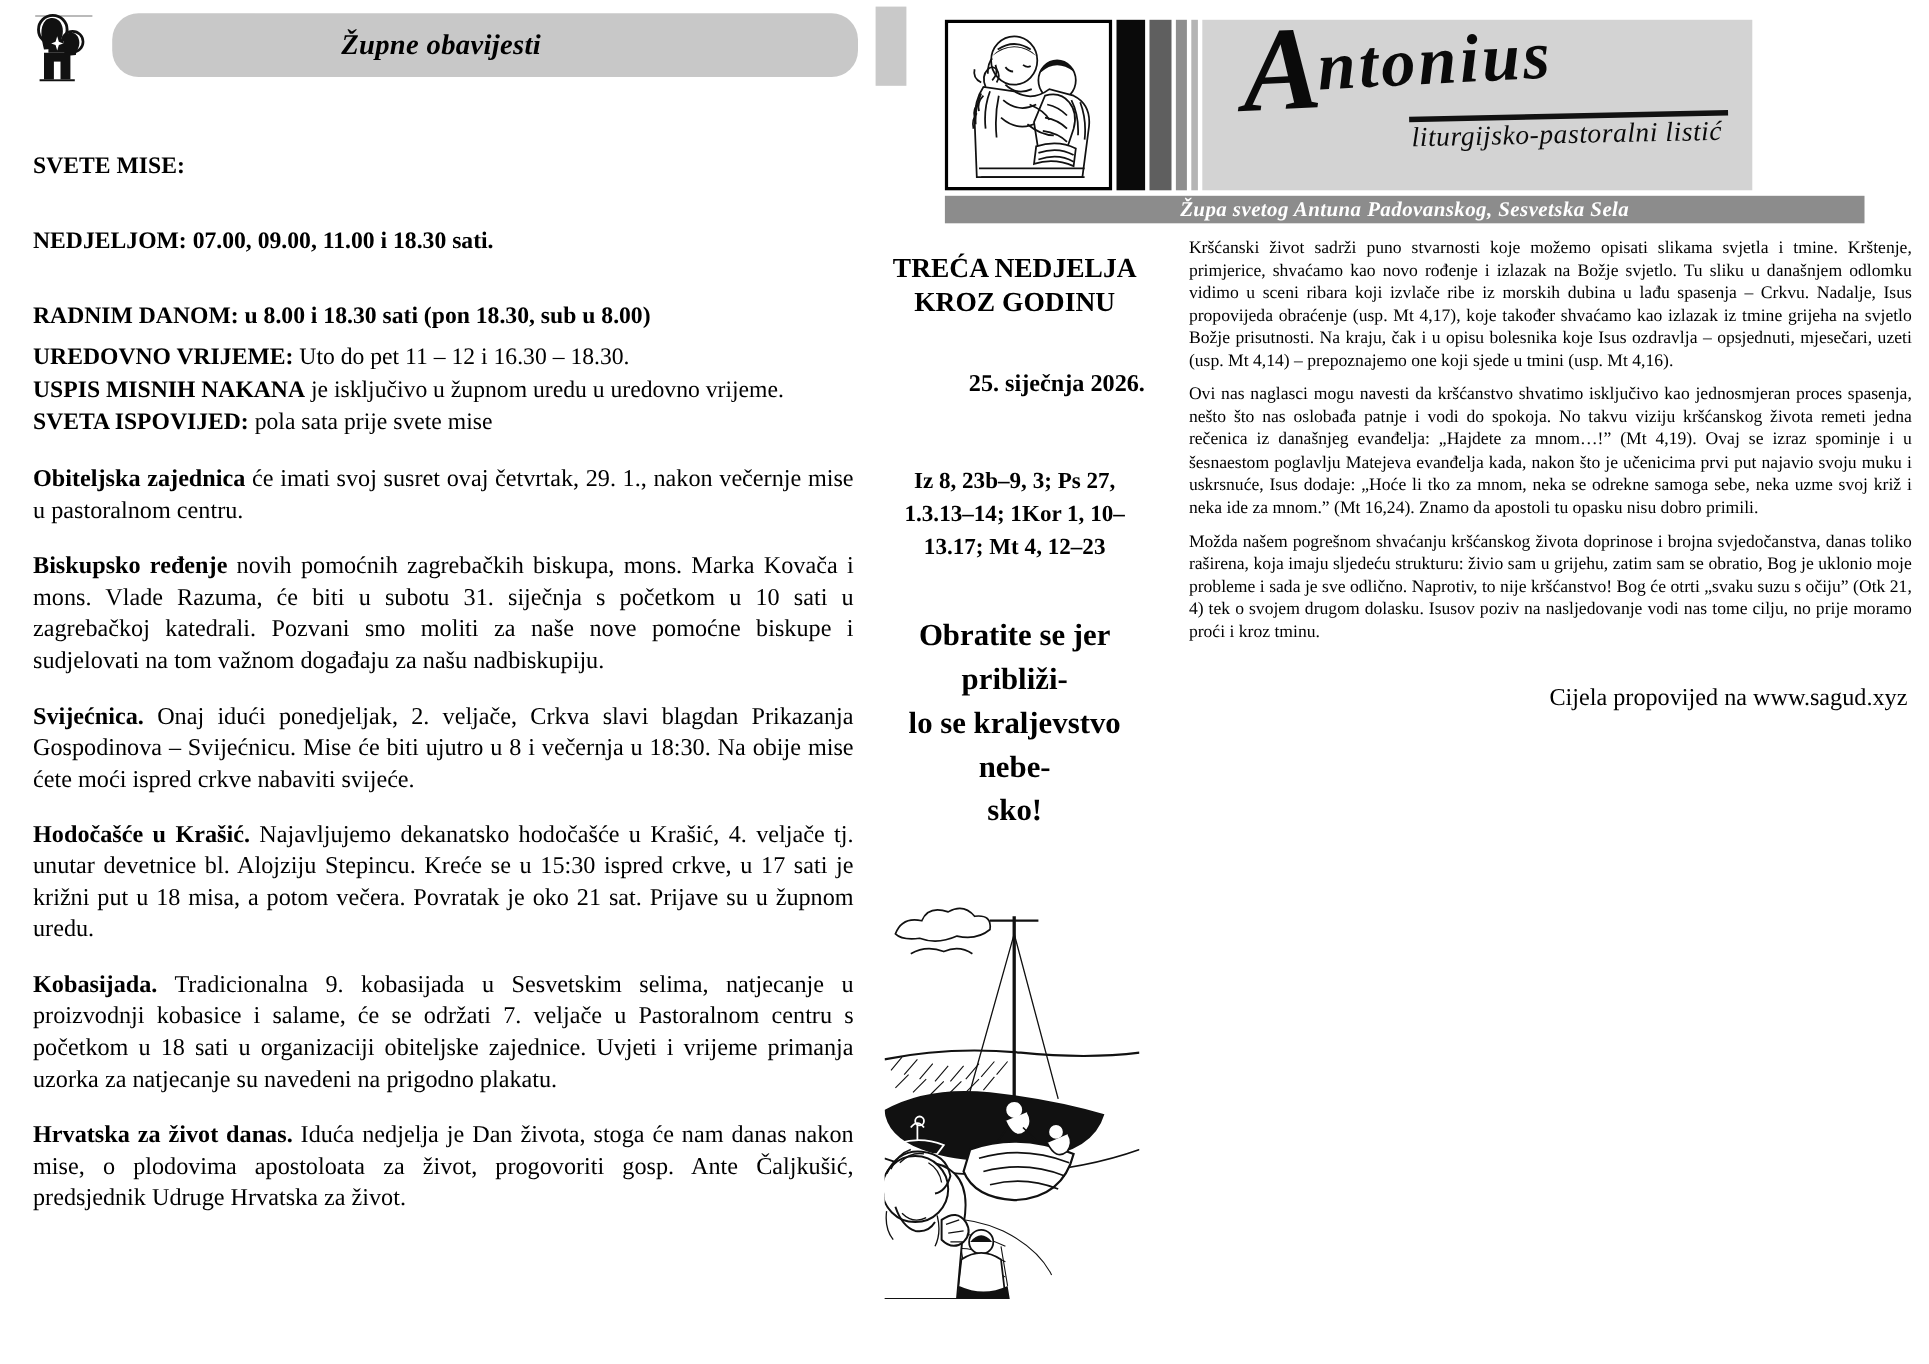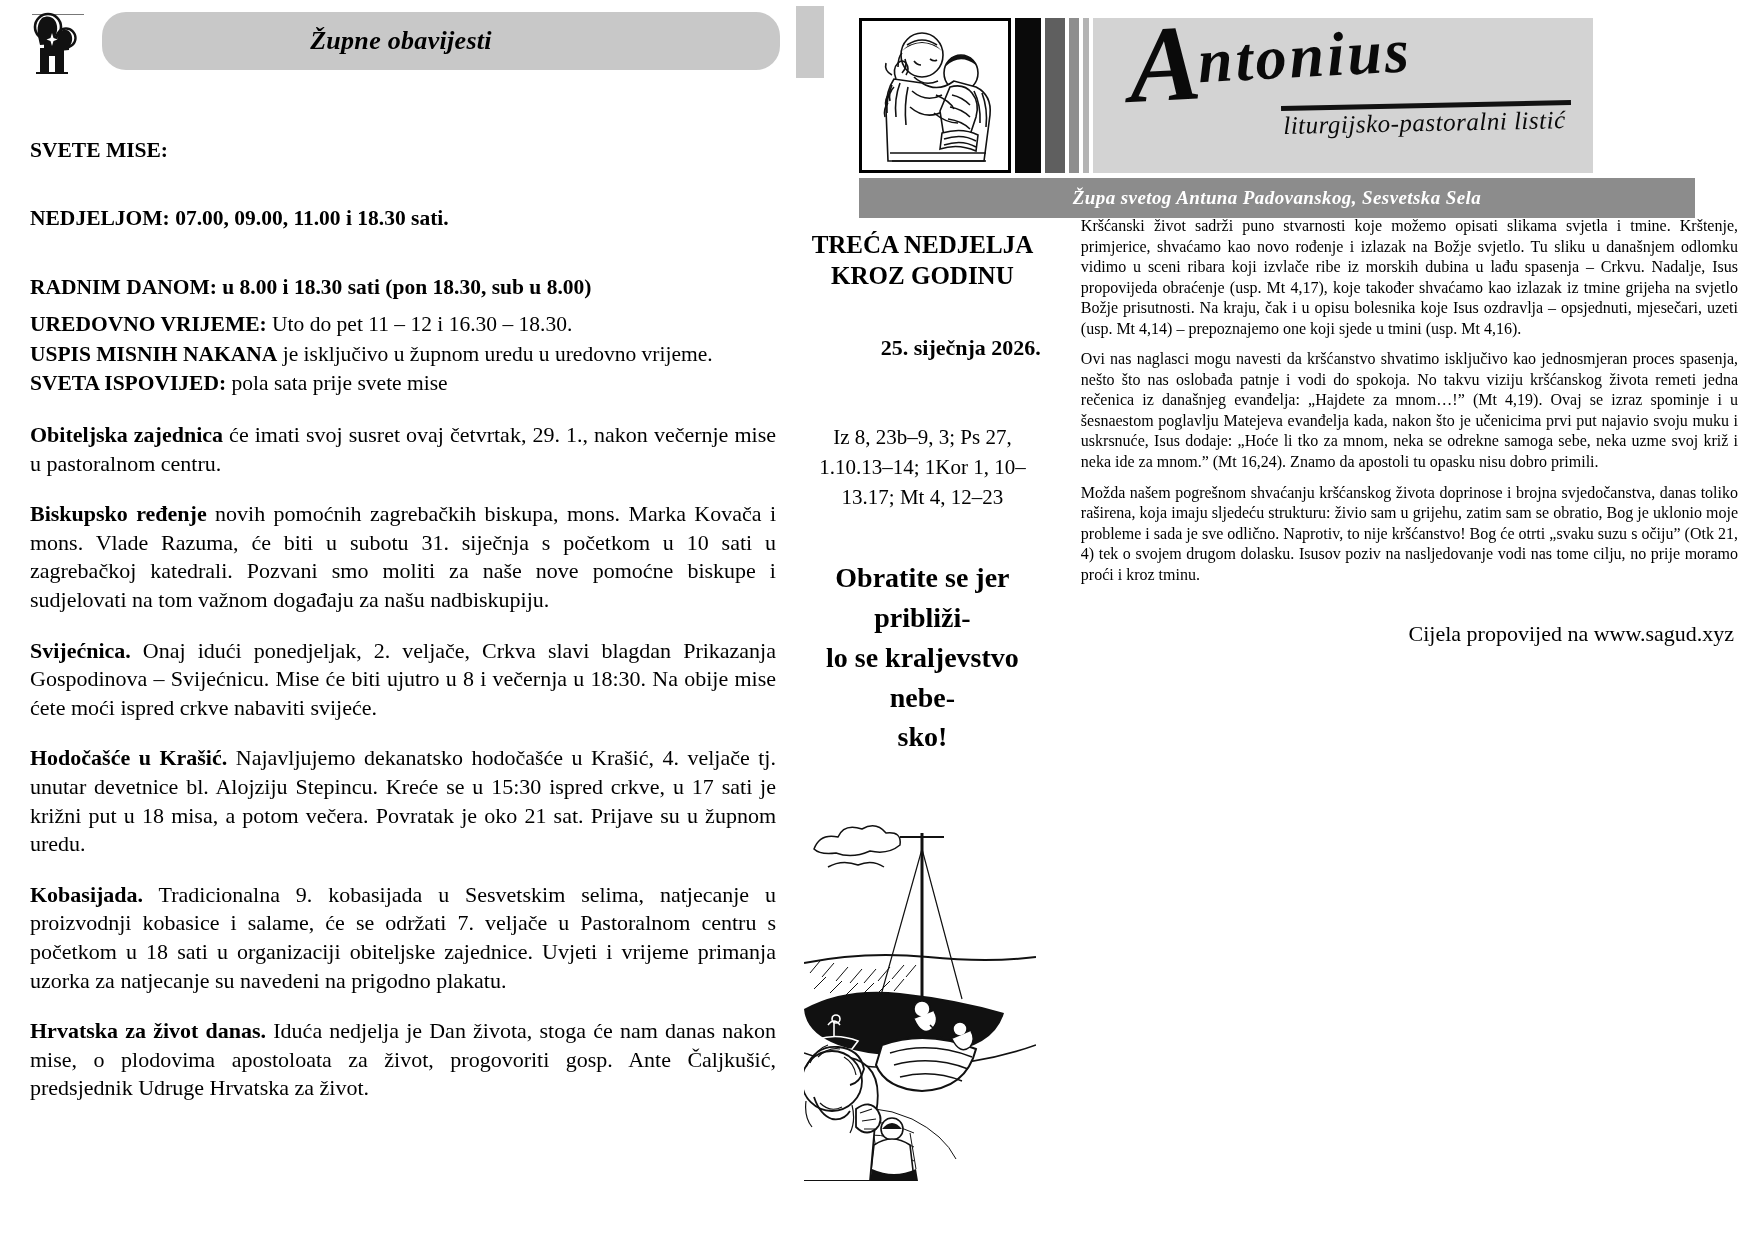--- a/index.html
+++ b/index.html
@@ -177,21 +177,21 @@
     color: #0a0a0a;
     transform: rotate(-1.2deg);
     transform-origin: left top;
     white-space: nowrap;
   }
   .mh-footband {
     position: absolute;
     left: 63px;
     top: 172px;
     width: 836px;
-    height: 40px;
+    height: 25px;
     background: #8c8c8c;
     color: #fff;
     display: flex;
     align-items: center;
     justify-content: center;
   }
   .mh-footband span {
     font-family: "Liberation Serif", serif;
     font-style: italic;
     font-weight: bold;
@@ -219,21 +219,21 @@
     margin-top: 14px;
   }
   .lit-date {
     font-size: 22px;
     font-weight: bold;
     margin-top: 44px;
     text-align: right;
   }
   .lit-readings {
     font-size: 21px;
-    font-weight: normal;
+    font-weight: bold;
     line-height: 1.42;
     margin-top: 62px;
   }
   .lit-motto {
     font-size: 28px;
     font-weight: bold;
     line-height: 1.42;
     margin-top: 46px;
   }
   .lit-art {
@@ -379,21 +379,21 @@
     <div class="right-cols">
 
       <div class="col-liturgy">
         <div class="lit-title">
           <div>TREĆA NEDJELJA</div>
           <div>KROZ GODINU</div>
         </div>
         <div class="lit-date">25. siječnja 2026.</div>
         <div class="lit-readings">
           <div>Iz 8, 23b–9, 3; Ps 27,</div>
-          <div>1.10.13–14; 1Kor 1, 10–</div>
+          <div>1.3.13–14; 1Kor 1, 10–</div>
           <div>13.17; Mt 4, 12–23</div>
         </div>
         <div class="lit-motto">
           <div>Obratite se jer približi-</div>
           <div>lo se kraljevstvo nebe-</div>
           <div>sko!</div>
         </div>
 
         <div class="lit-art">
           <svg viewBox="0 0 232 368" width="232" height="368" aria-hidden="true">

